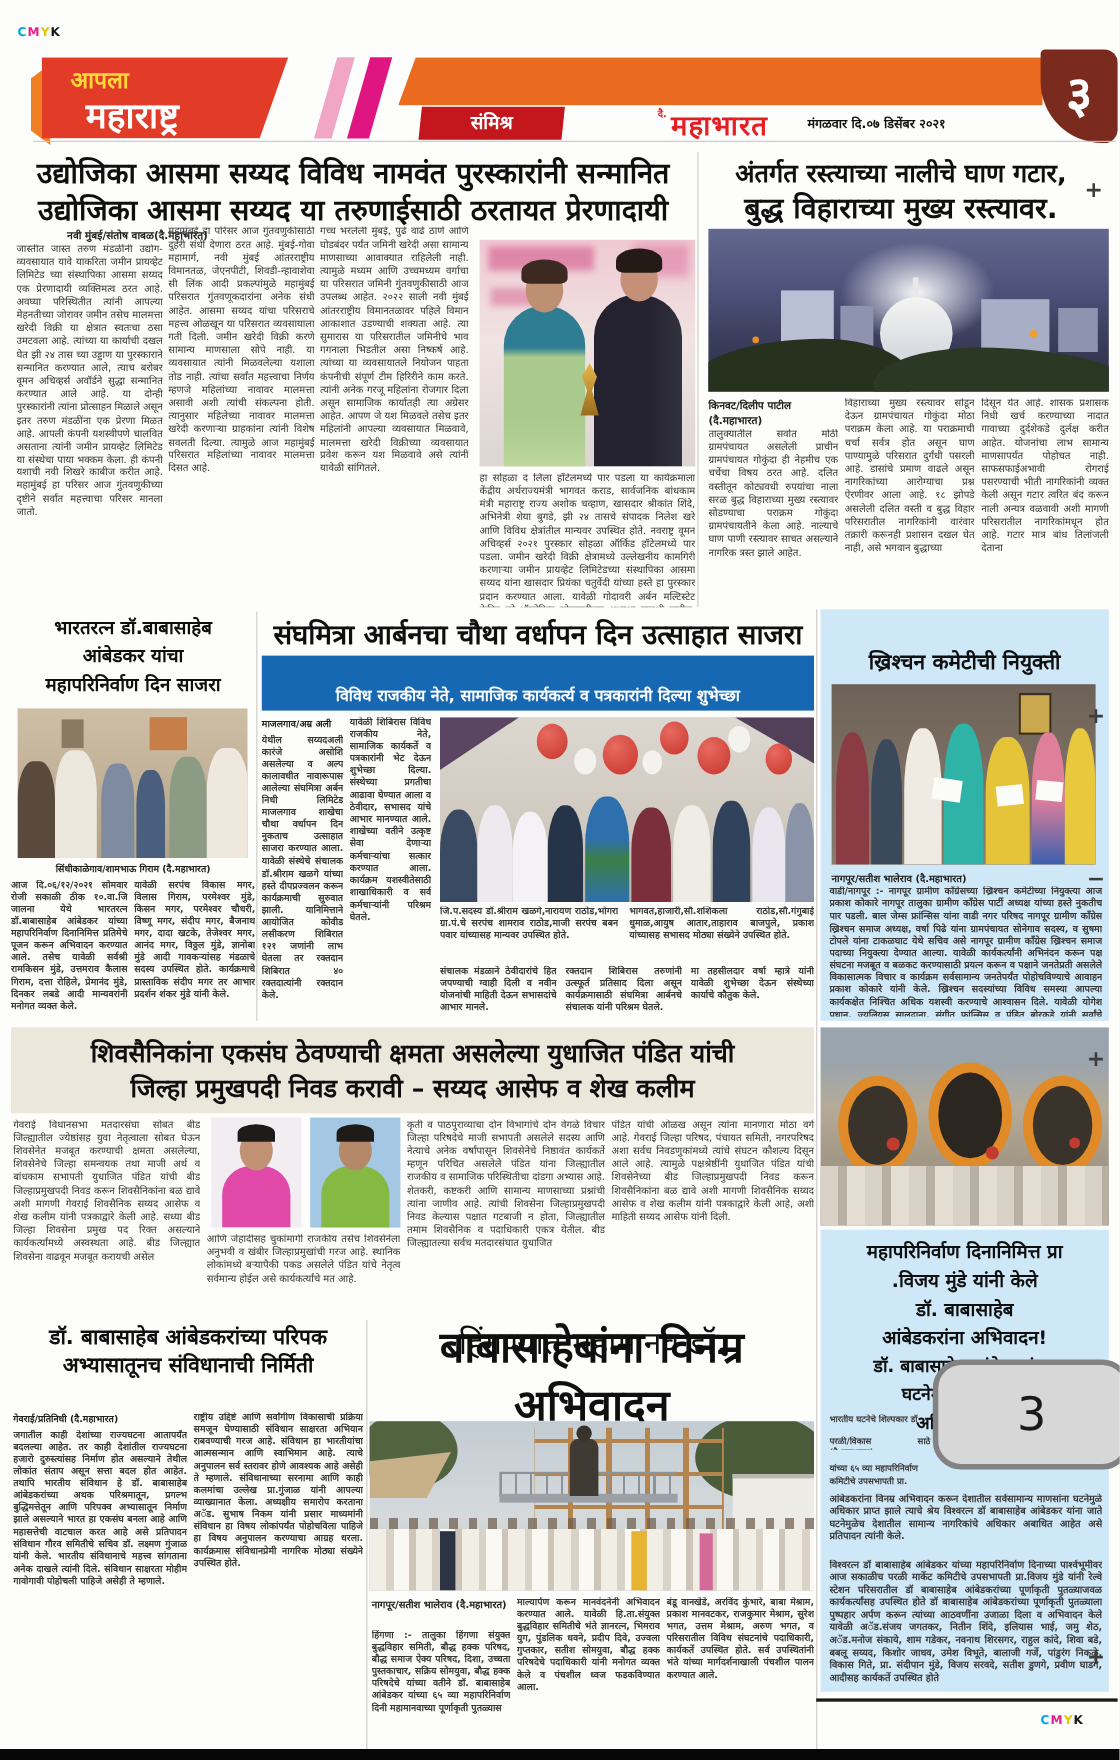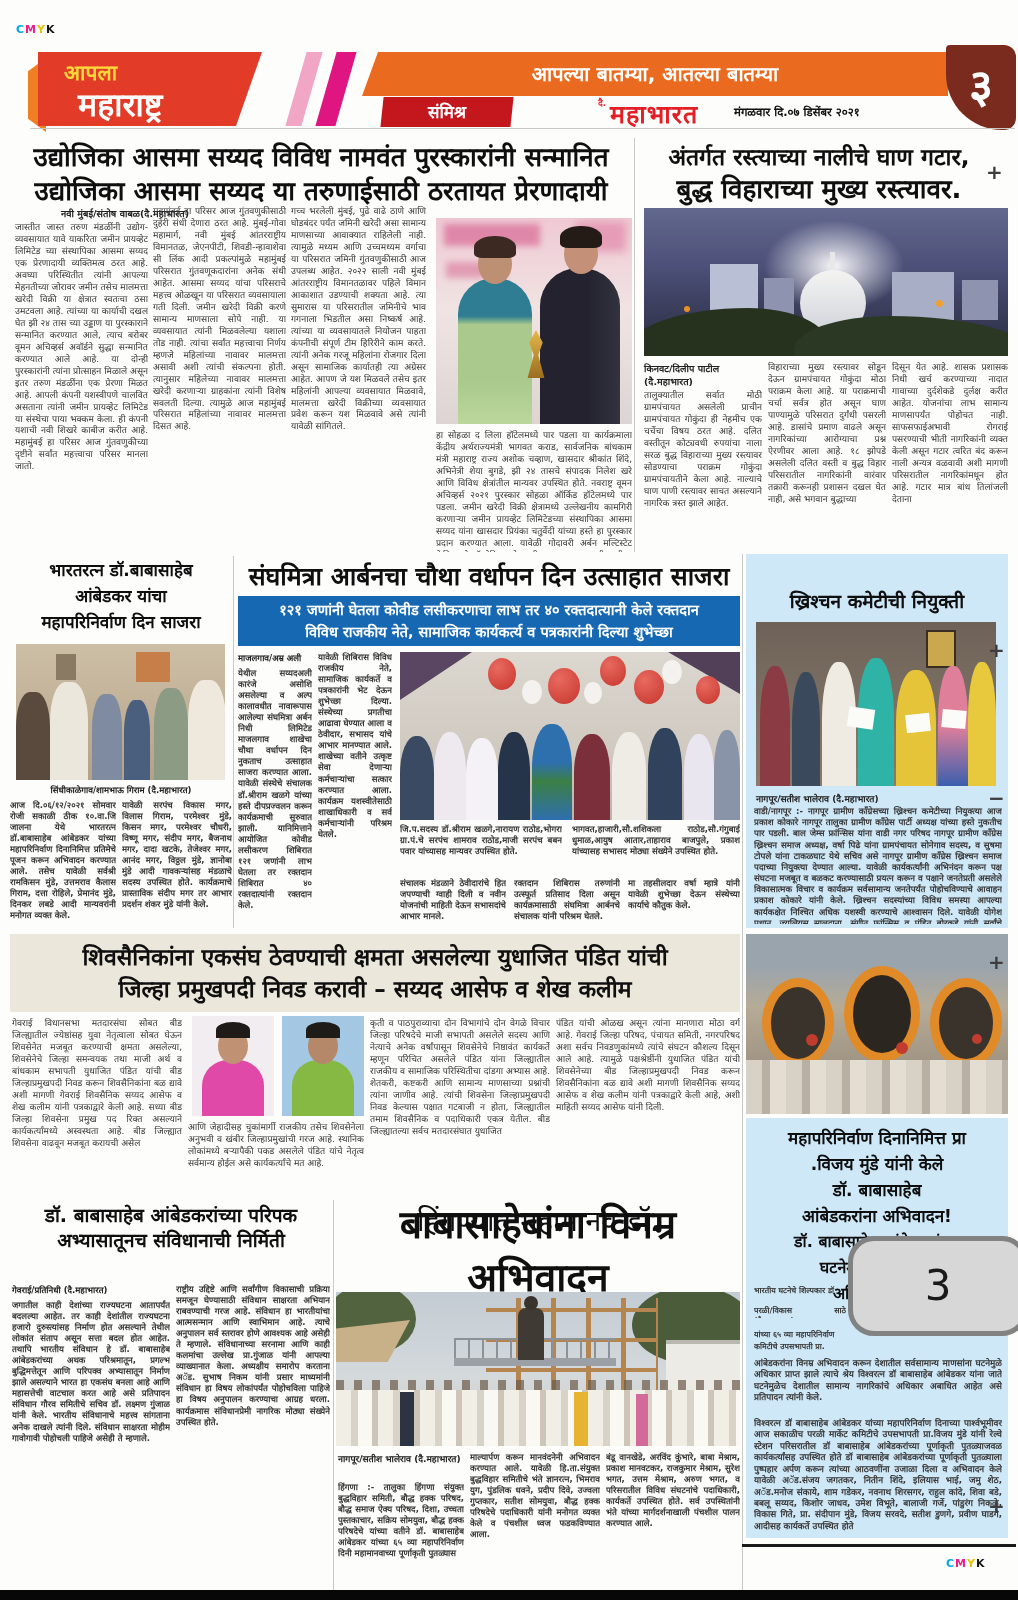--- a/index.html
+++ b/index.html
@@ -28,21 +28,20 @@
   </div>
 
   <div class="abs" style="left:0;top:0;width:1018px;height:132px">
     <div class="sh" style="left:28px;top:58px;width:18px;height:74px;background:#ef7f22;clip-path:polygon(100% 0,0 18%,0 82%,100% 100%)"></div>
     <div class="sh" style="left:38px;top:52px;width:224px;height:74px;background:#e23b27;clip-path:polygon(0 0,100% 0,calc(100% - 26px) 100%,0 100%)"></div>
     <div class="abs" style="left:64px;top:58px;font-size:21px;font-weight:bold;color:#ffd83a">आपला</div>
     <div class="abs" style="left:78px;top:82px;font-size:32px;font-weight:bold;color:#ffffff">महाराष्ट्र</div>
     <div class="sh" style="left:296px;top:52px;width:16px;height:74px;background:#f1a6c6;transform:skewX(-16deg)"></div>
     <div class="sh" style="left:326px;top:52px;width:20px;height:74px;background:#df1581;transform:skewX(-16deg)"></div>
     <div class="sh" style="left:362px;top:52px;width:586px;height:44px;background:#ea6a1f;clip-path:polygon(16px 0,100% 0,100% 100%,0 100%)"></div>
-    <div class="abs" style="left:362px;top:52px;width:586px;height:44px;line-height:44px;text-align:center;color:#fff;font-weight:bold;font-size:20px">आपल्या बातम्या, आतल्या बातम्या</div>
     <div class="sh" style="left:382px;top:97px;width:130px;height:30px;background:#c3171d;transform:skewX(-6deg)"></div>
     <div class="abs" style="left:382px;top:97px;width:130px;height:30px;line-height:30px;text-align:center;color:#fff;font-weight:bold;font-size:17px">संमिश्र</div>
     <div class="abs" style="left:598px;top:96px;font-size:9px;font-weight:bold;color:#e31e25">दै.</div>
     <div class="abs" style="left:610px;top:96px;font-size:25px;font-weight:bold;color:#e31e25;letter-spacing:1px">महाभारत</div>
     <div class="abs" style="left:734px;top:104px;font-size:11.5px;font-weight:bold;color:#111">मंगळवार दि.०७ डिसेंबर २०२१</div>
     <div class="sh" style="left:946px;top:45px;width:70px;height:85px;background:#7b2b1d;border-radius:4px 12px 12px 56px"></div>
     <div class="abs" style="left:946px;top:45px;width:70px;height:85px;line-height:82px;text-align:center;color:#fff;font-weight:bold;font-size:46px">३</div>
     <div class="sh" style="left:30px;top:128px;width:985px;height:1px;background:#c9c9c9"></div>
   </div>
 
@@ -103,21 +102,20 @@
     <div class="sh" style="left:138px;top:44px;width:34px;height:92px;background:#8c9b84;border-radius:40% 40% 0 0"></div>
     <div class="sh" style="left:172px;top:36px;width:38px;height:100px;background:#efe9dd;border-radius:40% 40% 0 0"></div>
   </div>
   <div class="byline" style="left:10px;top:784px;width:222px;font-size:8.5px">सिंधीकाळेगाव/शामभाऊ गिराम (दै.महाभारत)</div>
   <div class="col-sm" style="left:10px;top:800px;width:106px;height:128px">आज दि.०६/१२/२०२१ सोमवार रोजी सकाळी ठीक १०.वा.जि जालना येथे भारतरत्न डॉ.बाबासाहेब आंबेडकर यांच्या महापरिनिर्वाण दिनानिमित्त प्रतिमेचे पूजन करून अभिवादन करण्यात आले. तसेच यावेळी सर्वश्री रामकिसन मुंडे, उत्तमराव कैलास गिराम, दत्ता रोहिले, प्रेमानंद मुंडे, दिनकर लबडे आदी मान्यवरांनी मनोगत व्यक्त केले.</div>
   <div class="col-sm" style="left:122px;top:800px;width:110px;height:128px">यावेळी सरपंच विकास मगर, विलास गिराम, परमेश्वर मुंडे, किसन मगर, परमेश्वर चौधरी, विष्णू मगर, संदीप मगर, बैजनाथ मगर, दादा खटके, तेजेश्वर मगर, आनंद मगर, विठ्ठल मुंडे, ज्ञानोबा मुंडे आदी गावकऱ्यांसह मंडळाचे सदस्य उपस्थित होते. कार्यक्रमाचे प्रास्ताविक संदीप मगर तर आभार प्रदर्शन शंकर मुंडे यांनी केले.</div>
   <div class="vrule" style="left:233px;top:556px;height:372px"></div>
 
   <div class="hl" style="left:238px;top:558px;width:502px;font-size:25px">संघमित्रा आर्बनचा चौथा वर्धापन दिन  उत्साहात साजरा</div>
   <div class="sh" style="left:238px;top:596px;width:502px;height:50px;background:#1668b3"></div>
-  <div class="hl" style="left:238px;top:599px;width:502px;font-size:14.5px;color:#fff">१२१ जणांनी घेतला कोवीड लसीकरणाचा लाभ तर ४० रक्तदात्यानी केले रक्तदान</div>
   <div class="hl" style="left:238px;top:621px;width:502px;font-size:14.5px;color:#fff">विविध राजकीय नेते, सामाजिक कार्यकर्त्य व पत्रकारांनी दिल्या शुभेच्छा</div>
   <div class="byline" style="left:238px;top:652px;width:92px;font-size:8.5px;text-align:left">माजलगाव/अम्र अली</div>
   <div class="col-sm" style="left:238px;top:668px;width:74px;height:260px">येथील सय्यदअली कारंजे असोशि असलेल्या व अल्प कालावधीत नावारूपास आलेल्या संघमित्रा अर्बन निधी लिमिटेड माजलगाव शाखेचा चौथा वर्धापन दिन नुकताच उत्साहात साजरा करण्यात आला. यावेळी संस्थेचे संचालक डॉ.श्रीराम खळगे यांच्या हस्ते दीपप्रज्वलन करून कार्यक्रमाची सुरुवात झाली. यानिमित्ताने आयोजित कोवीड लसीकरण शिबिरात १२१ जणांनी लाभ घेतला तर रक्तदान शिबिरात ४० रक्तदात्यांनी रक्तदान केले.</div>
   <div class="col-sm" style="left:318px;top:652px;width:74px;height:276px">यावेळी शिबिरास विविध राजकीय नेते, सामाजिक कार्यकर्ते व पत्रकारांनी भेट देऊन शुभेच्छा दिल्या. संस्थेच्या प्रगतीचा आढावा घेण्यात आला व ठेवीदार, सभासद यांचे आभार मानण्यात आले. शाखेच्या वतीने उत्कृष्ट सेवा देणाऱ्या कर्मचाऱ्यांचा सत्कार करण्यात आला. कार्यक्रम यशस्वीतेसाठी शाखाधिकारी व सर्व कर्मचाऱ्यांनी परिश्रम घेतले.</div>
 
   <div class="photo" style="left:400px;top:652px;width:340px;height:168px;background:linear-gradient(180deg,#dcd7cf,#cfc9c0 60%,#b9b2a8)">
     <div class="sh" style="left:0;top:0;width:72px;height:48px;background:#5a4663;clip-path:polygon(0 0,100% 0,0 100%)"></div>
     <div class="sh" style="left:268px;top:0;width:72px;height:42px;background:#514058;clip-path:polygon(0 0,100% 0,100% 100%)"></div>
     <div class="sh" style="left:88px;top:6px;width:28px;height:32px;border-radius:50%;background:radial-gradient(circle at 35% 30%,#e86a60,#c6352c)"></div>
     <div class="sh" style="left:148px;top:16px;width:32px;height:36px;border-radius:50%;background:radial-gradient(circle at 35% 30%,#e86a60,#c6352c)"></div>

